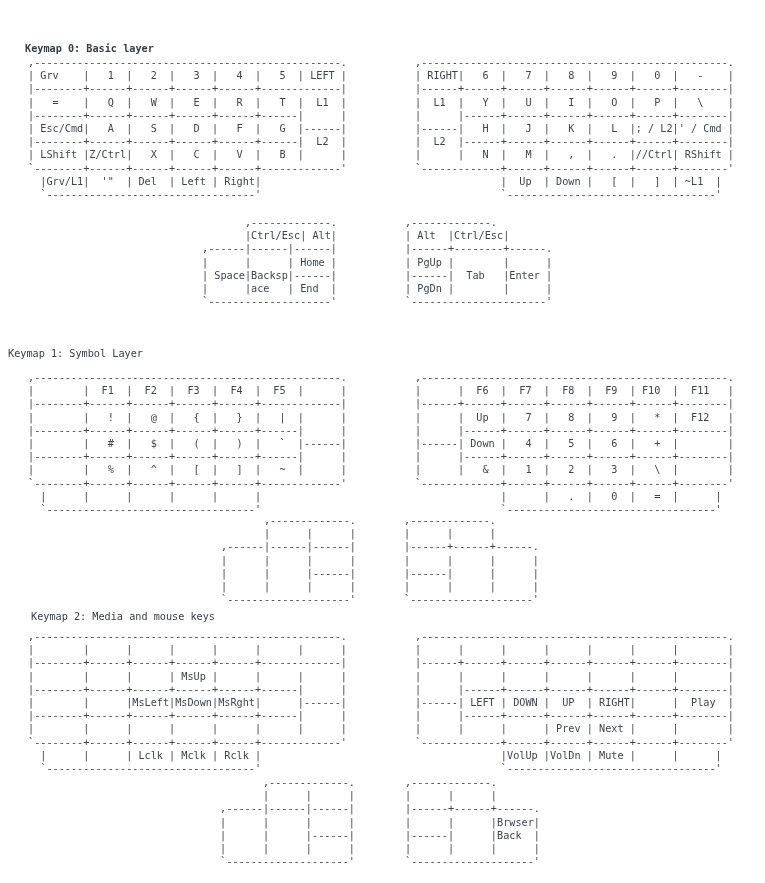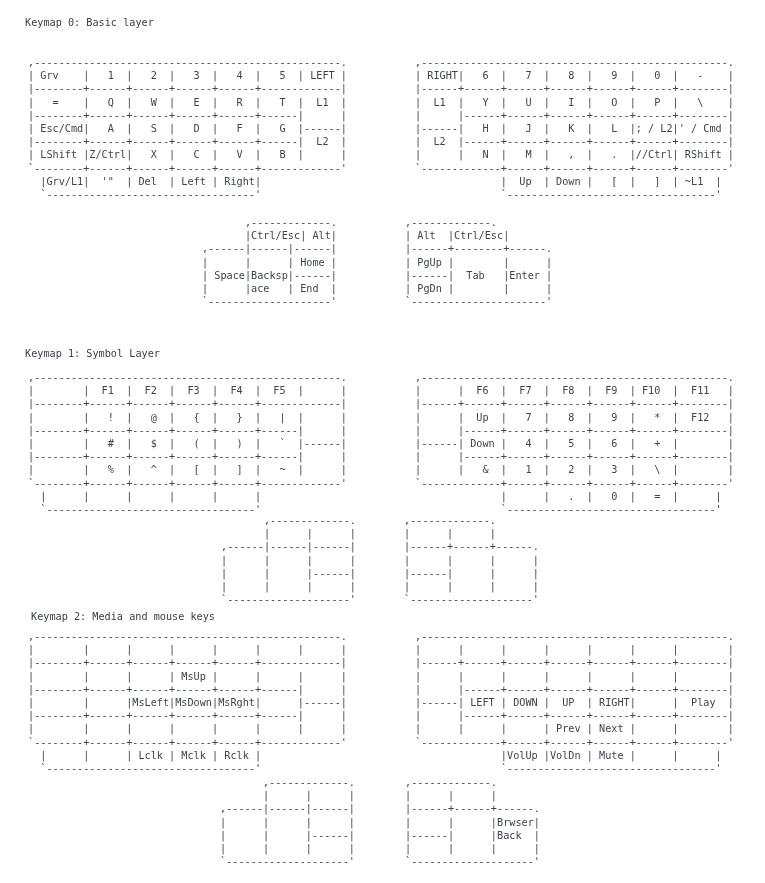--- a/index.html
+++ b/index.html
@@ -16,28 +16,28 @@
     position: absolute;
     font-family: "DejaVu Sans Mono", monospace;
     font-size: 10.2px;
     line-height: 13.2px;
     color: #3f444c;
     white-space: pre;
   }
   pre.title { color: #383d44; }
 
   
-  .t0   { left: 25px;  top: 16px;  }
+  .t0   { left: 25px;  top: 42px; font-weight: bold;  }
   .m0l  { left: 28px;  top: 56px;  }
   .m0r  { left: 415px; top: 56px;  }
   .th0l { left: 202px; top: 216px; }
   .th0r { left: 405px; top: 216px; }
 
   
-  .t1   { left: 25px;  top: 347px; }
+  .t1   { left: 8px;  top: 347px; }
   .m1l  { left: 28px;  top: 371px; }
   .m1r  { left: 415px; top: 371px; }
   .th1l { left: 221px; top: 514px; }
   .th1r { left: 404px; top: 514px; }
 
   
   .t2   { left: 31px;  top: 610px; }
   .m2l  { left: 28px;  top: 630px; }
   .m2r  { left: 415px; top: 630px; }
   .th2l { left: 220px; top: 776px; }

